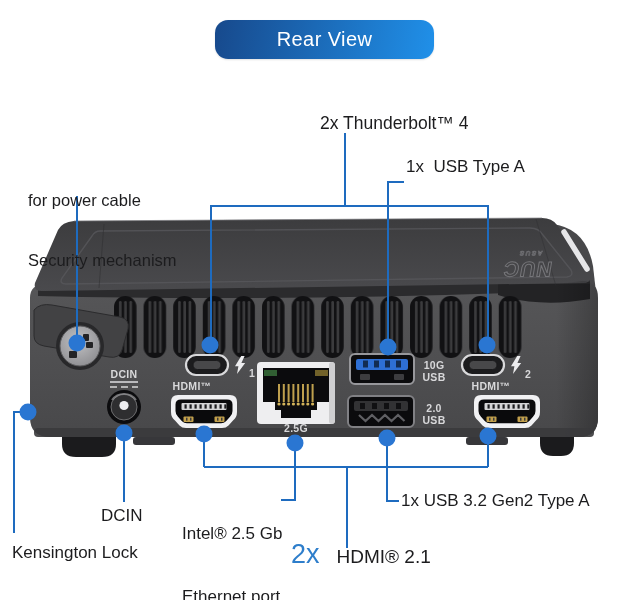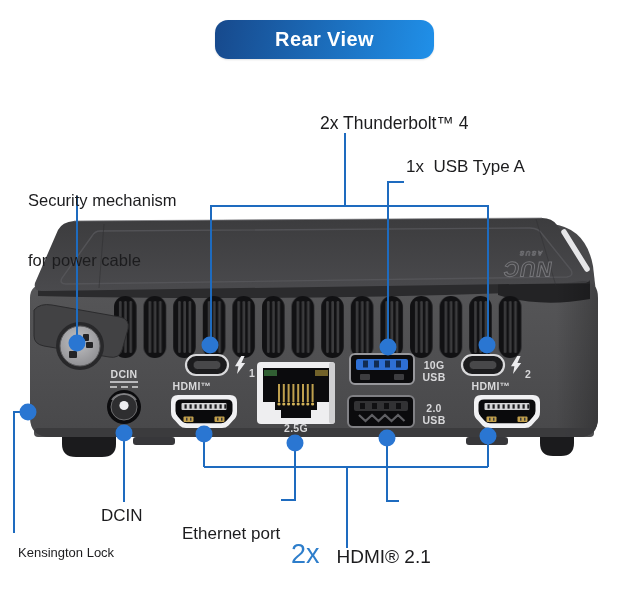--- a/index.html
+++ b/index.html
@@ -2,29 +2,29 @@
 <html><head>
 <meta charset="utf-8">
 <style>
   html,body{margin:0;padding:0;background:#fff;}
   .stage{position:relative;width:630px;height:600px;background:#fff;overflow:hidden;
          font-family:"Liberation Sans",sans-serif;}
   .scene{position:absolute;left:0;top:0;}
   .badge{position:absolute;left:215px;top:20px;width:219px;height:39px;border-radius:13px;
          background:linear-gradient(100deg,#17498c 0%,#2090e9 100%);
          display:flex;align-items:center;justify-content:center;box-shadow:0 1px 2px rgba(0,0,0,.12);}
-  .badge-text{color:#fff;font-size:20px;font-weight:bold;letter-spacing:.4px;}
+  .badge-text{color:#fff;font-size:20px;font-weight:normal;letter-spacing:.4px;}
   .lbl{position:absolute;color:#1c1c1e;font-size:17px;line-height:21px;white-space:pre;}
   .lbl .ln{display:block;}
   .lbl-security{left:28px;top:150px;font-size:16.5px;line-height:20px;}
   .lbl-thunderbolt{left:280px;top:113px;font-size:17.5px;margin-left:40px;}
   .lbl-usba{left:406px;top:156px;}
   .lbl-dcin{left:101px;top:505px;}
   .lbl-intel{left:182px;top:481px;}
-  .lbl-kensington{left:18px;top:542px;font-size:13px;}
+  .lbl-kensington{left:12px;top:542px;font-size:17px;}
   .lbl-usb32{left:401px;top:490px;}
   .lbl-hdmi{left:291px;top:544px;display:flex;align-items:baseline;gap:17px;}
   .hdmi-prefix{color:#2e7ecb;font-size:27px;}
   .hdmi-rest{color:#1c1c1e;font-size:19px;}
   .pl{font-family:"Liberation Sans",sans-serif;font-weight:bold;fill:#d8d8da;font-size:10.5px;letter-spacing:.3px;}
   .cl{stroke:#1e6bbf;stroke-width:2;fill:none;}
   .dot{fill:#2a76d2;}
 </style>
 </head>
 <body>
@@ -227,35 +227,37 @@
       <circle class="dot" cx="28" cy="412" r="8.5"></circle>
       <circle class="dot" cx="124" cy="433" r="8.5"></circle>
       <circle class="dot" cx="204" cy="434" r="8.5"></circle>
       <circle class="dot" cx="295" cy="443" r="8.5"></circle>
       <circle class="dot" cx="387" cy="438" r="8.5"></circle>
       <circle class="dot" cx="488" cy="436" r="8.5"></circle>
     </g>
   </svg>
 
   <div class="lbl lbl-security">
+    <span class="ln">for power cable</span>
     <span class="ln">Security mechanism</span>
-    <span class="ln">for power cable</span>
   </div>
 
   <div class="lbl lbl-thunderbolt">2x Thunderbolt™ 4</div>
 
   <div class="lbl lbl-usba">1x  USB Type A</div>
 
   <div class="lbl lbl-dcin">DCIN</div>
 
   <div class="lbl lbl-intel">
+    <span class="ln">Intel® 2.5 Gb</span>
     <span class="ln">Ethernet port</span>
   </div>
 
   <div class="lbl lbl-kensington">Kensington Lock</div>
 
+  <div class="lbl lbl-usb32">1x USB 3.2 Gen2 Type A</div>
 
   <div class="lbl lbl-hdmi">
     <span class="hdmi-prefix">2x</span>
     <span class="hdmi-rest">HDMI® 2.1</span>
   </div>
 
 </div>
 
 </body></html>

